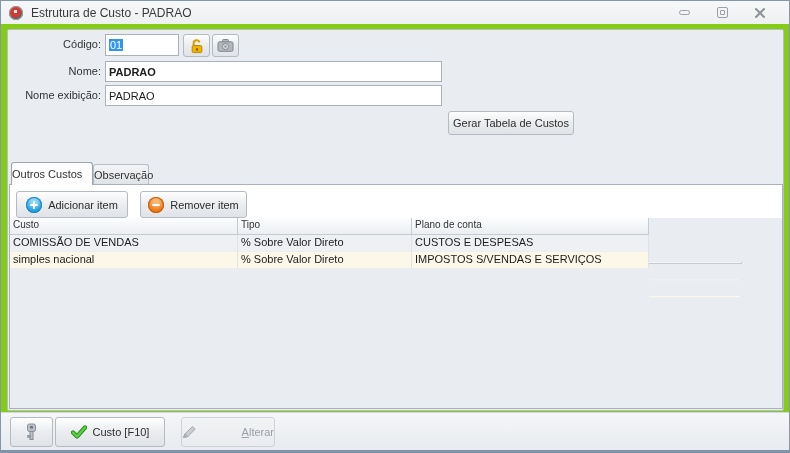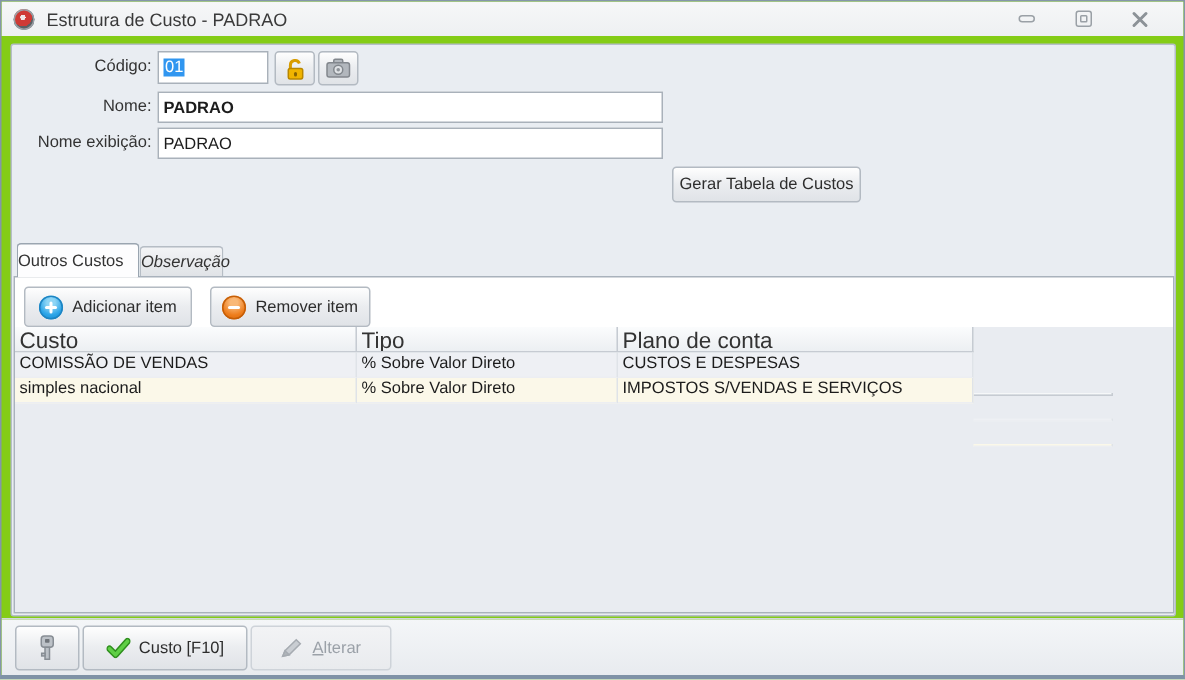--- a/index.html
+++ b/index.html
@@ -45,55 +45,55 @@
     border:1px solid #b3bac2; border-radius:3px;
     font-size:11px; color:#2d2d2d; cursor:default;
   }
   .sq-btn { width:27px; height:23px; top:33px; }
   .lock-btn { left:182px; }
   .cam-btn { left:211px; }
   .gerar-btn { left:447px; top:77px; width:126px; height:24px;margin-top:33px; }
   
   .tab { position:absolute; display:flex; align-items:center; justify-content:flex-start; font-size:11px; color:#333; border-radius:3px 3px 0 0; cursor:default; }
   .tab-active { left:10px; top:161px; width:82px; height:23px; background:#fdfdfe; border:1px solid #9aa5b0; border-bottom:none; z-index:3; }
-  .tab-inactive { left:92px; top:163px; width:56px; height:21px; background:linear-gradient(#f3f4f6,#dfe2e6); border:1px solid #b6bdc5; border-bottom:none; z-index:1;font-style:italic; }
+  .tab-inactive { left:92px; top:163px; width:56px; height:21px; background:linear-gradient(#f3f4f6,#dfe2e6); border:1px solid #b6bdc5; border-bottom:none; z-index:1; }
   
   .tab-panel { position:absolute; left:8px; top:183px; width:774px; height:225px; background:#fff; border:1px solid #a9b2bc; z-index:2; }
   .grid-btn { top:6px; height:27px; }
   .add-btn { left:6px; width:112px; }
   .rem-btn { left:130px; width:107px; }
   .circle-ic { position:relative; width:16px; height:16px; border-radius:50%; flex:0 0 16px; }
   .plus-ic { background:radial-gradient(circle at 50% 30%, #8ed5f5 0 20%, #2aa4e8 60%, #1387cb); box-shadow:0 0 0 1px #1d84c2 inset; }
   .plus-ic::before, .minus-ic::before { content:''; position:absolute; left:4px; top:7px; width:8px; height:2px; background:#fff; border-radius:1px; }
   .plus-ic::after { content:''; position:absolute; left:7px; top:4px; width:2px; height:8px; background:#fff; border-radius:1px; }
   .minus-ic { background:radial-gradient(circle at 50% 30%, #f9b877 0 18%, #ee7d1c 60%, #d66408); box-shadow:0 0 0 1px #c55e07 inset; }
   
   .grid-area { position:absolute; left:0; top:33px; width:772px; height:190px; background:#e9ecf1; }
   .tbl { position:absolute; left:0; top:0; width:732px; }
   .trow { display:flex; height:17px; }
   .hcell {
     background:linear-gradient(#fbfcfd,#eceff2);
     border-right:1px solid #c6cbd2; border-bottom:1px solid #c6cbd2;
-    font-size:15px; color:#333; padding:1px 0 0 3px; overflow:hidden; white-space:nowrap;
+    font-size:10px; color:#333; padding:1px 0 0 3px; overflow:hidden; white-space:nowrap;
   }
   .dcell { font-size:11px; color:#1c1c1c; padding:1px 0 0 3px; border-right:1px solid #dfe3e8; border-bottom:1px solid #eceef2; overflow:hidden; white-space:nowrap; }
   .c0 { width:228px; } .c1 { width:174px; } .c2 { width:237px; } .c3 { width:93px;margin-top:44px; }
   .num { text-align:right; padding-right:3px; }
   .r0 .dcell { background:#eef0f4; }
   .r1 .dcell { background:#fbf8e9; }
   
   .footer {
     position:absolute; left:0; right:0; bottom:0; height:38px;
     background:linear-gradient(#f4f6f8,#e8ebef);
     border-top:1px solid #d2d8de;
   }
   .key-btn { left:9px; top:4px; width:43px; height:30px; }
   .gravar-btn { left:54px; top:4px; width:110px; height:30px; }
-  .alterar-btn { left:166px; top:4px; width:94px; height:30px;
-    background:linear-gradient(#f2f3f5,#e9ebee); border-color:#ced3d9; color:#9ba1a8; }
+  .alterar-btn { left:180px; top:4px; width:94px; height:30px;
+    background:linear-gradient(#f2f3f5,#e9ebee); border-color:#ced3d9; color:#9ba1a8;justify-content:space-between; }
   .u { text-decoration:underline; }
   svg { display:block; }
 </style>
 </head>
 <body>
 
 <div class="window">
 
   <div class="titlebar">
     <span class="app-icon"></span>

